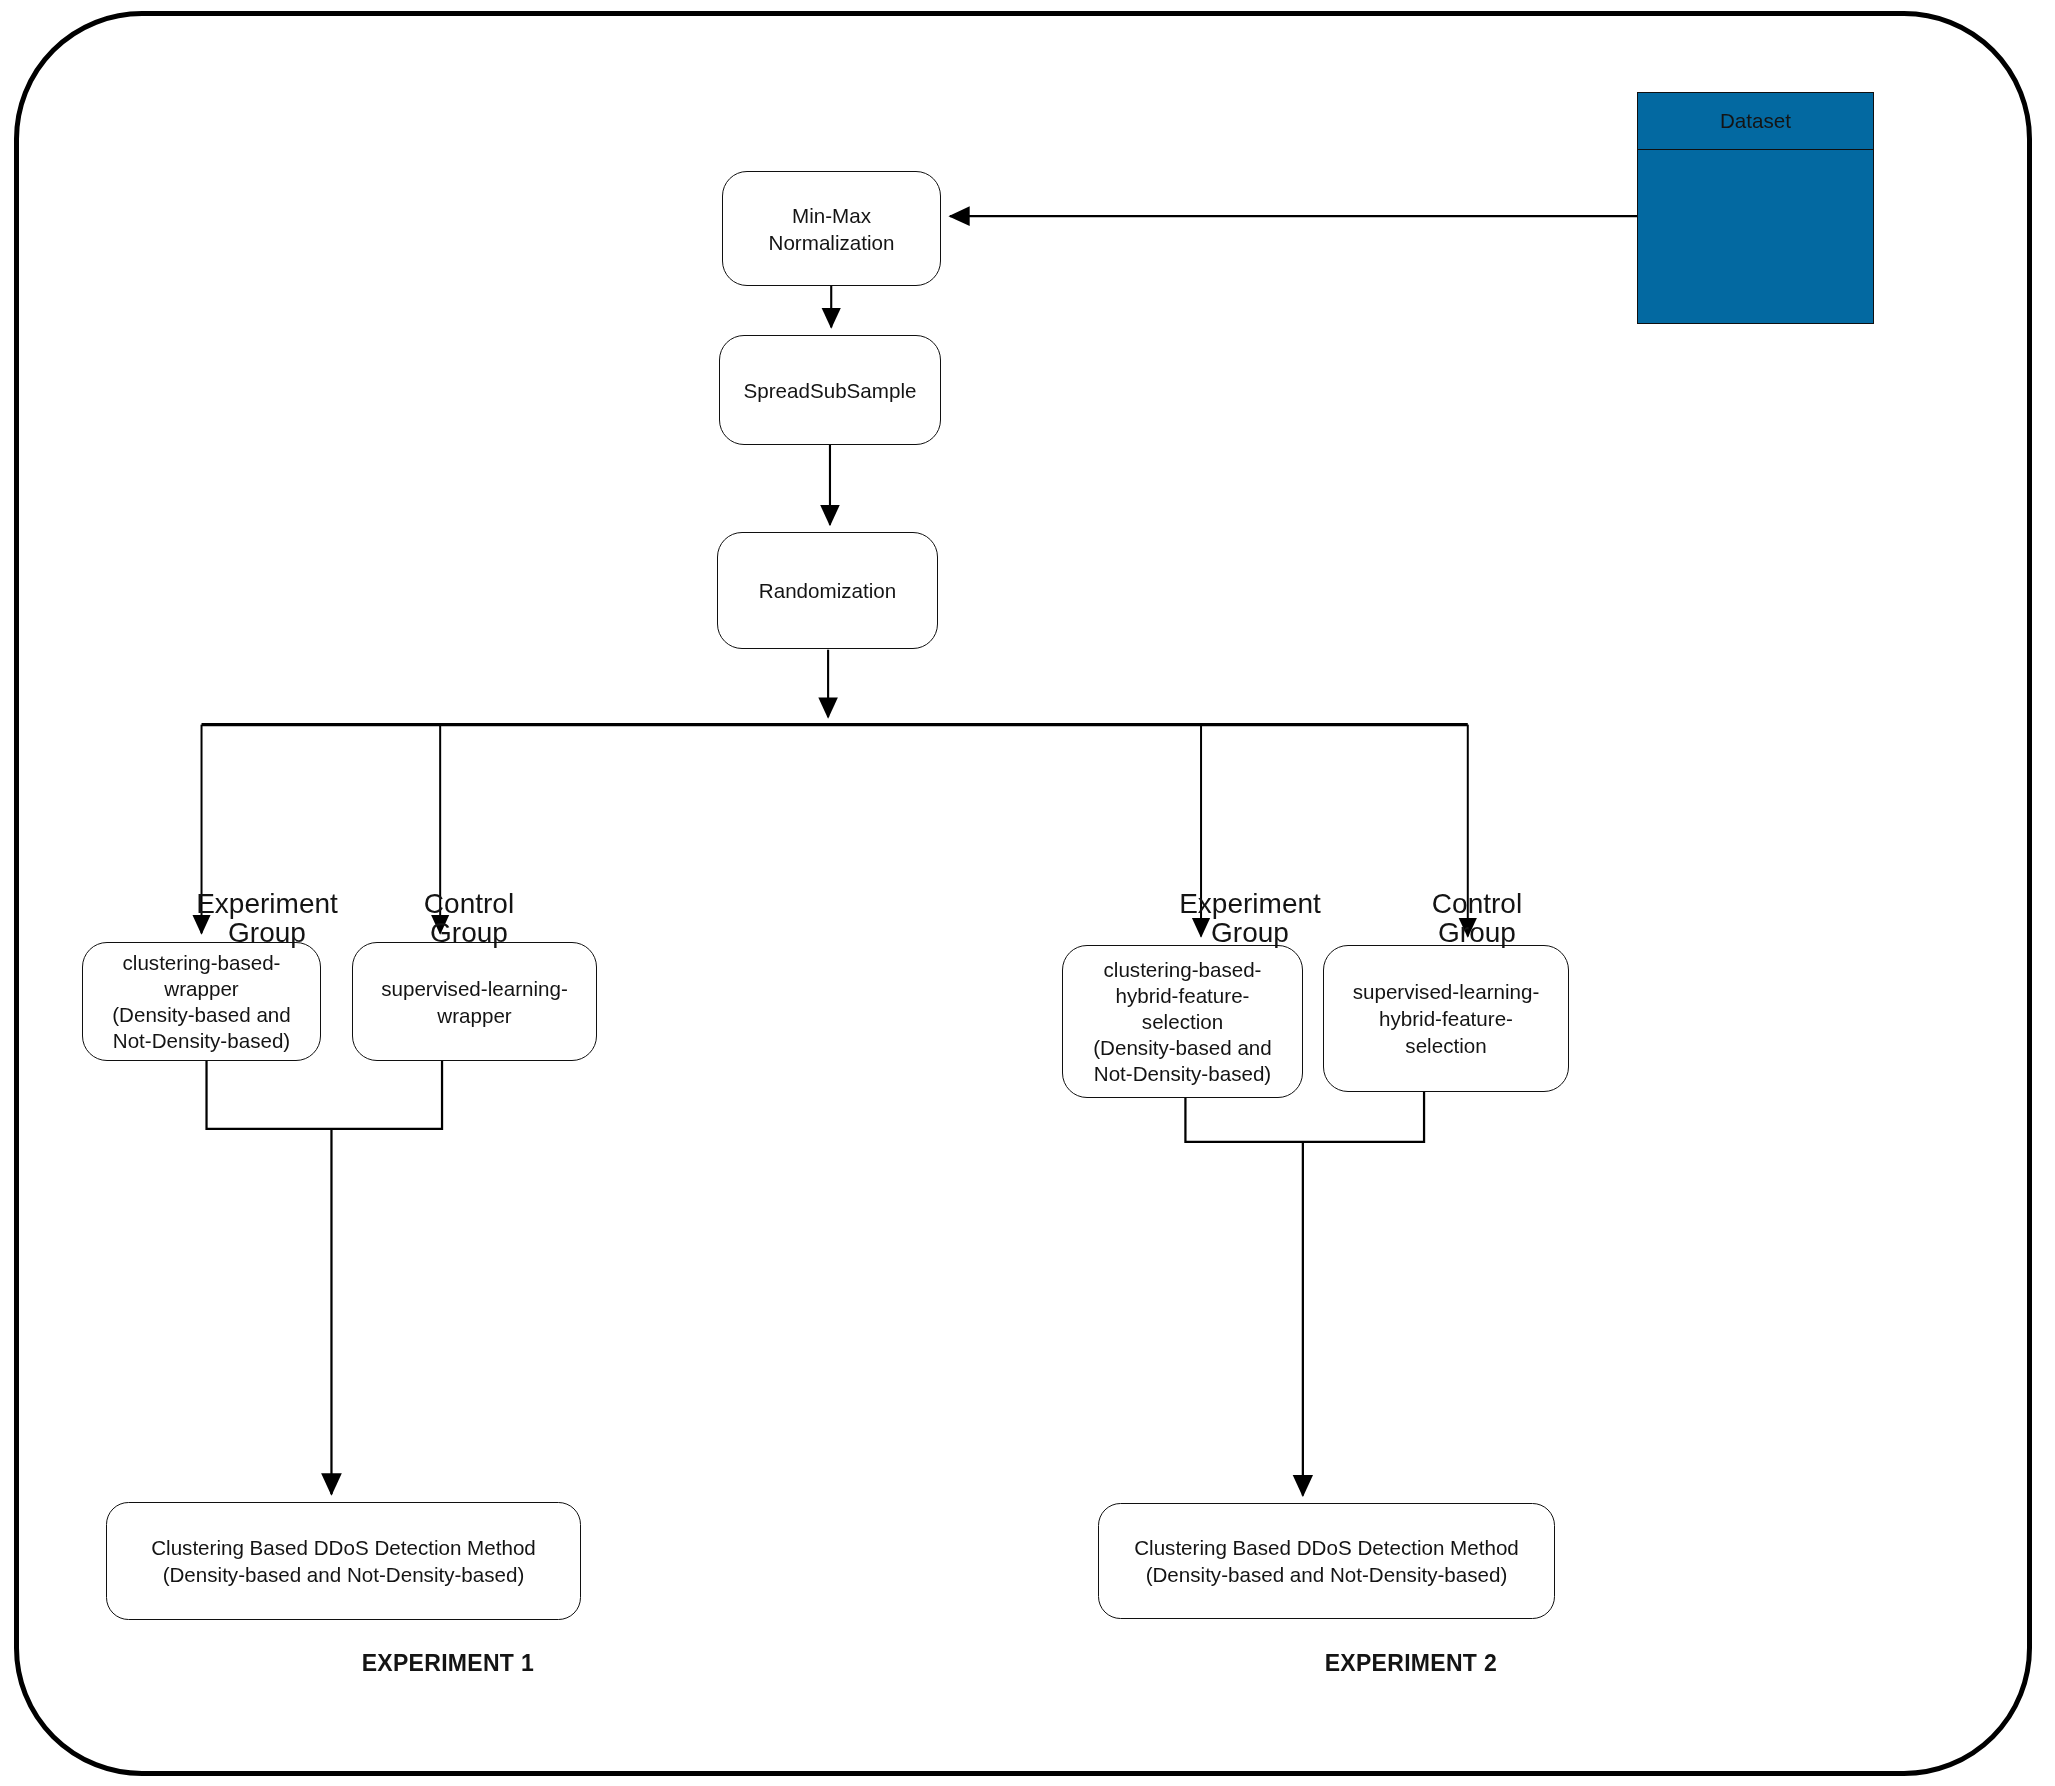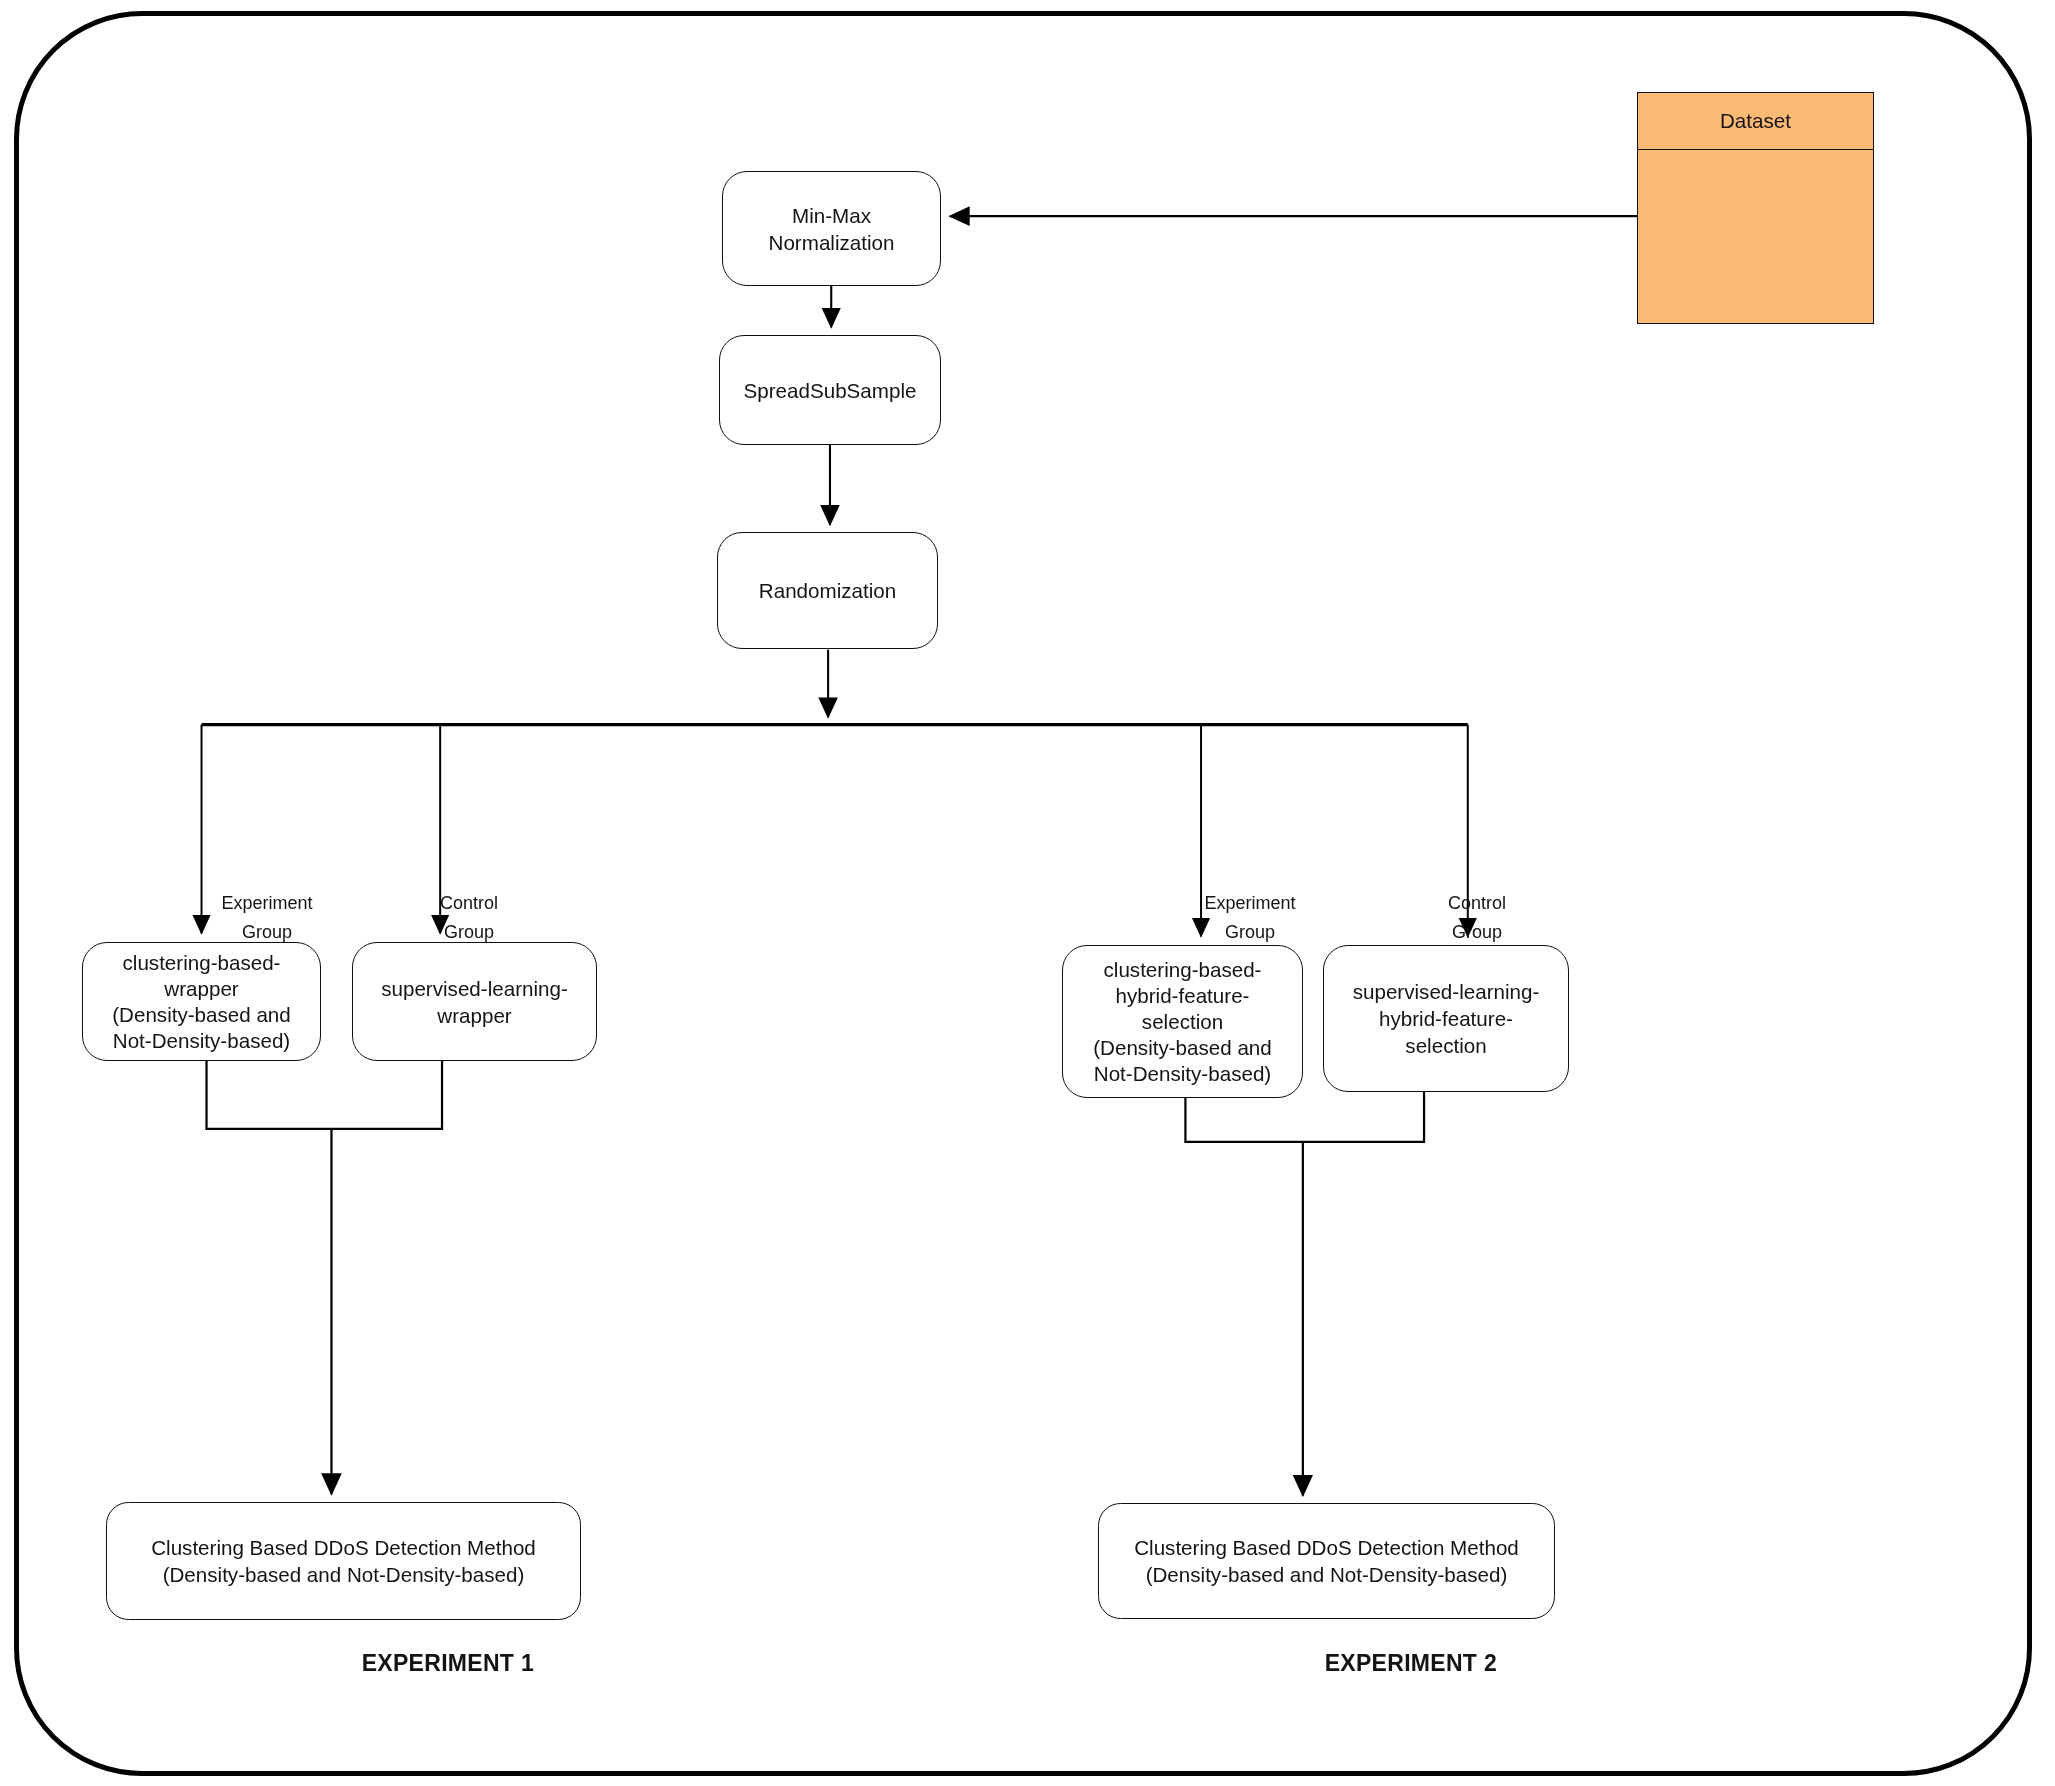--- a/index.html
+++ b/index.html
@@ -49,21 +49,21 @@
   }
   .node-line { white-space: nowrap; }
   .dataset {
     position: absolute;
     left: 1637px;
     top: 92px;
     width: 237px;
     height: 232px;
     box-sizing: border-box;
     border: 1.9px solid #101010;
-    background: #fdba74;
+    background: #0369a1;
     display: flex;
     flex-direction: column;
   }
   .dataset-header {
     height: 56px;
     border-bottom: 1.9px solid #101010;
     display: flex;
     align-items: center;
     justify-content: center;
     font-size: 20.6px;
@@ -72,21 +72,21 @@
     flex: 1;
     display: flex;
     align-items: center;
     justify-content: center;
     font-size: 22px;
   }
   .branch-label {
     position: absolute;
     width: 200px;
     text-align: center;
-    font-size: 18px;
+    font-size: 28px;
     line-height: 29px;
   }
   .caption {
     position: absolute;
     width: 400px;
     text-align: right;
     font-size: 23px;
     font-weight: bold;
     letter-spacing: 0.3px;
     white-space: nowrap;

